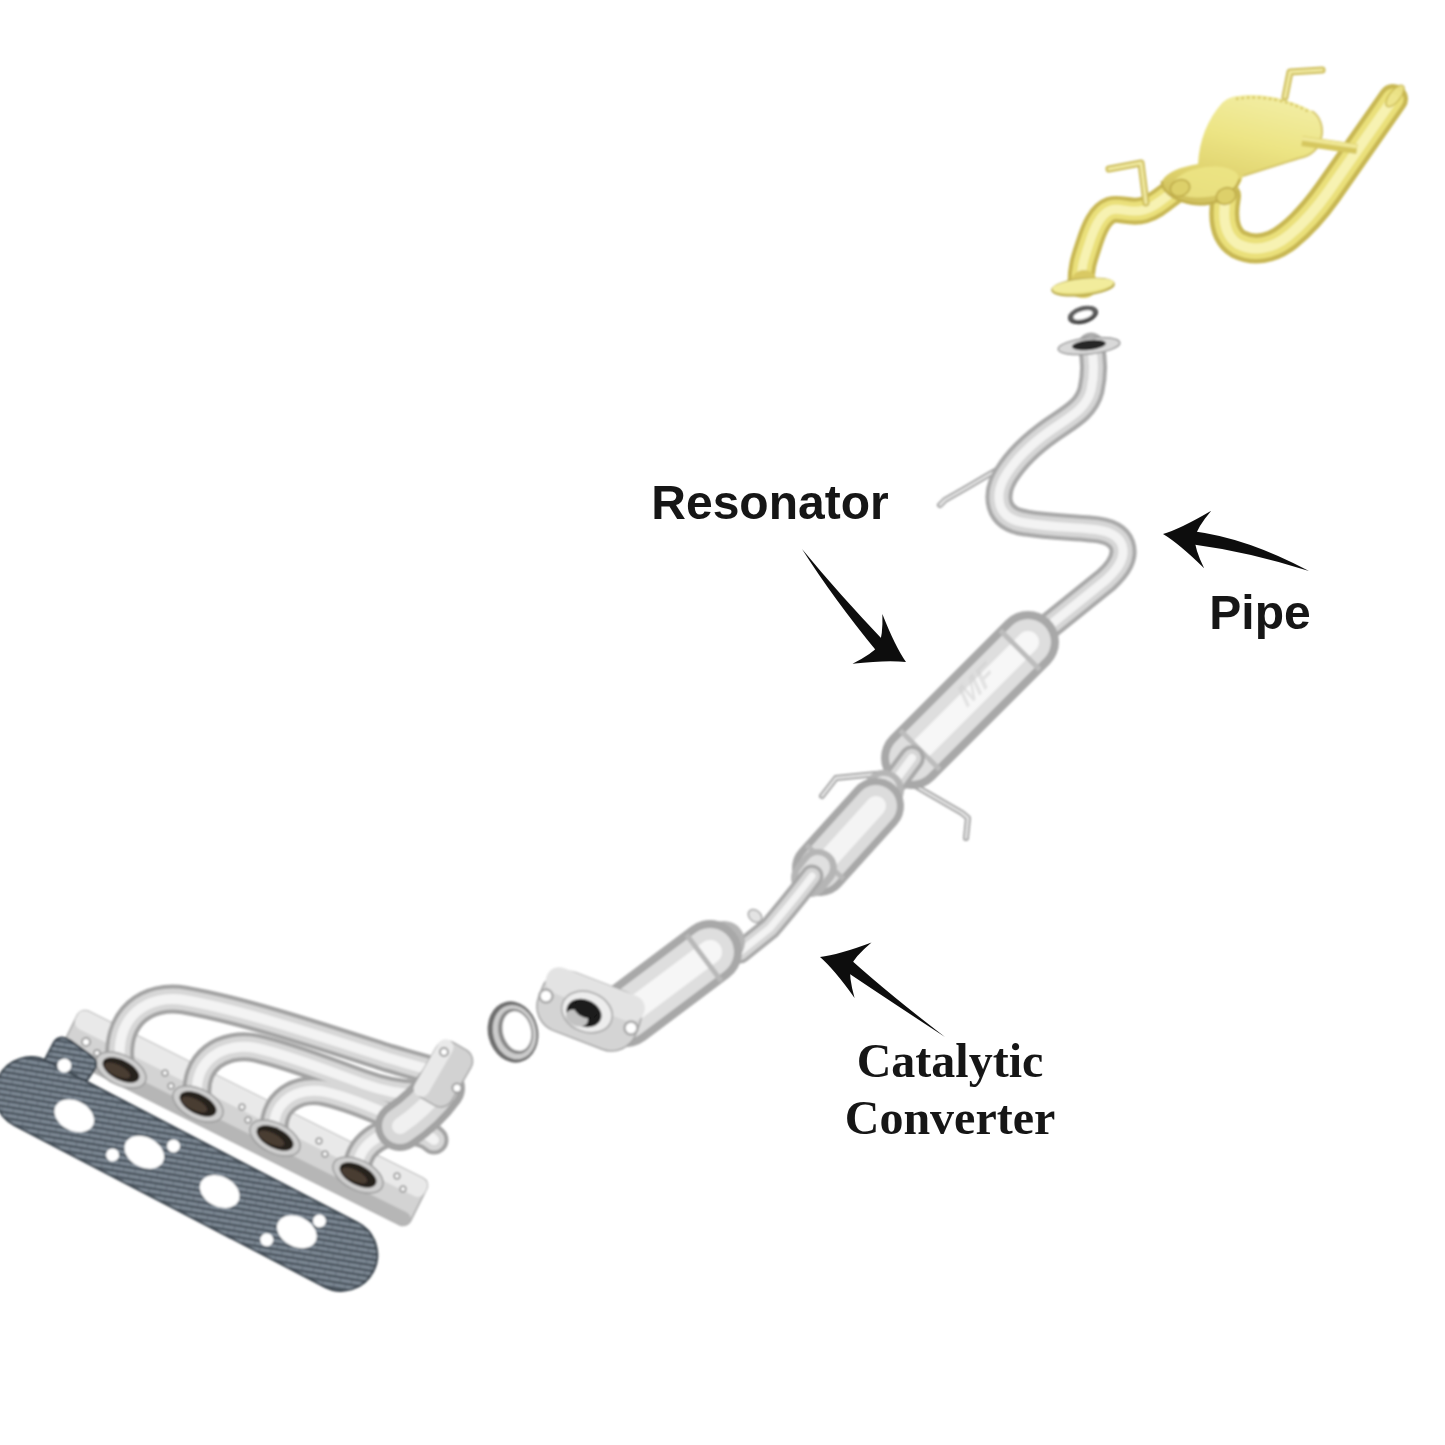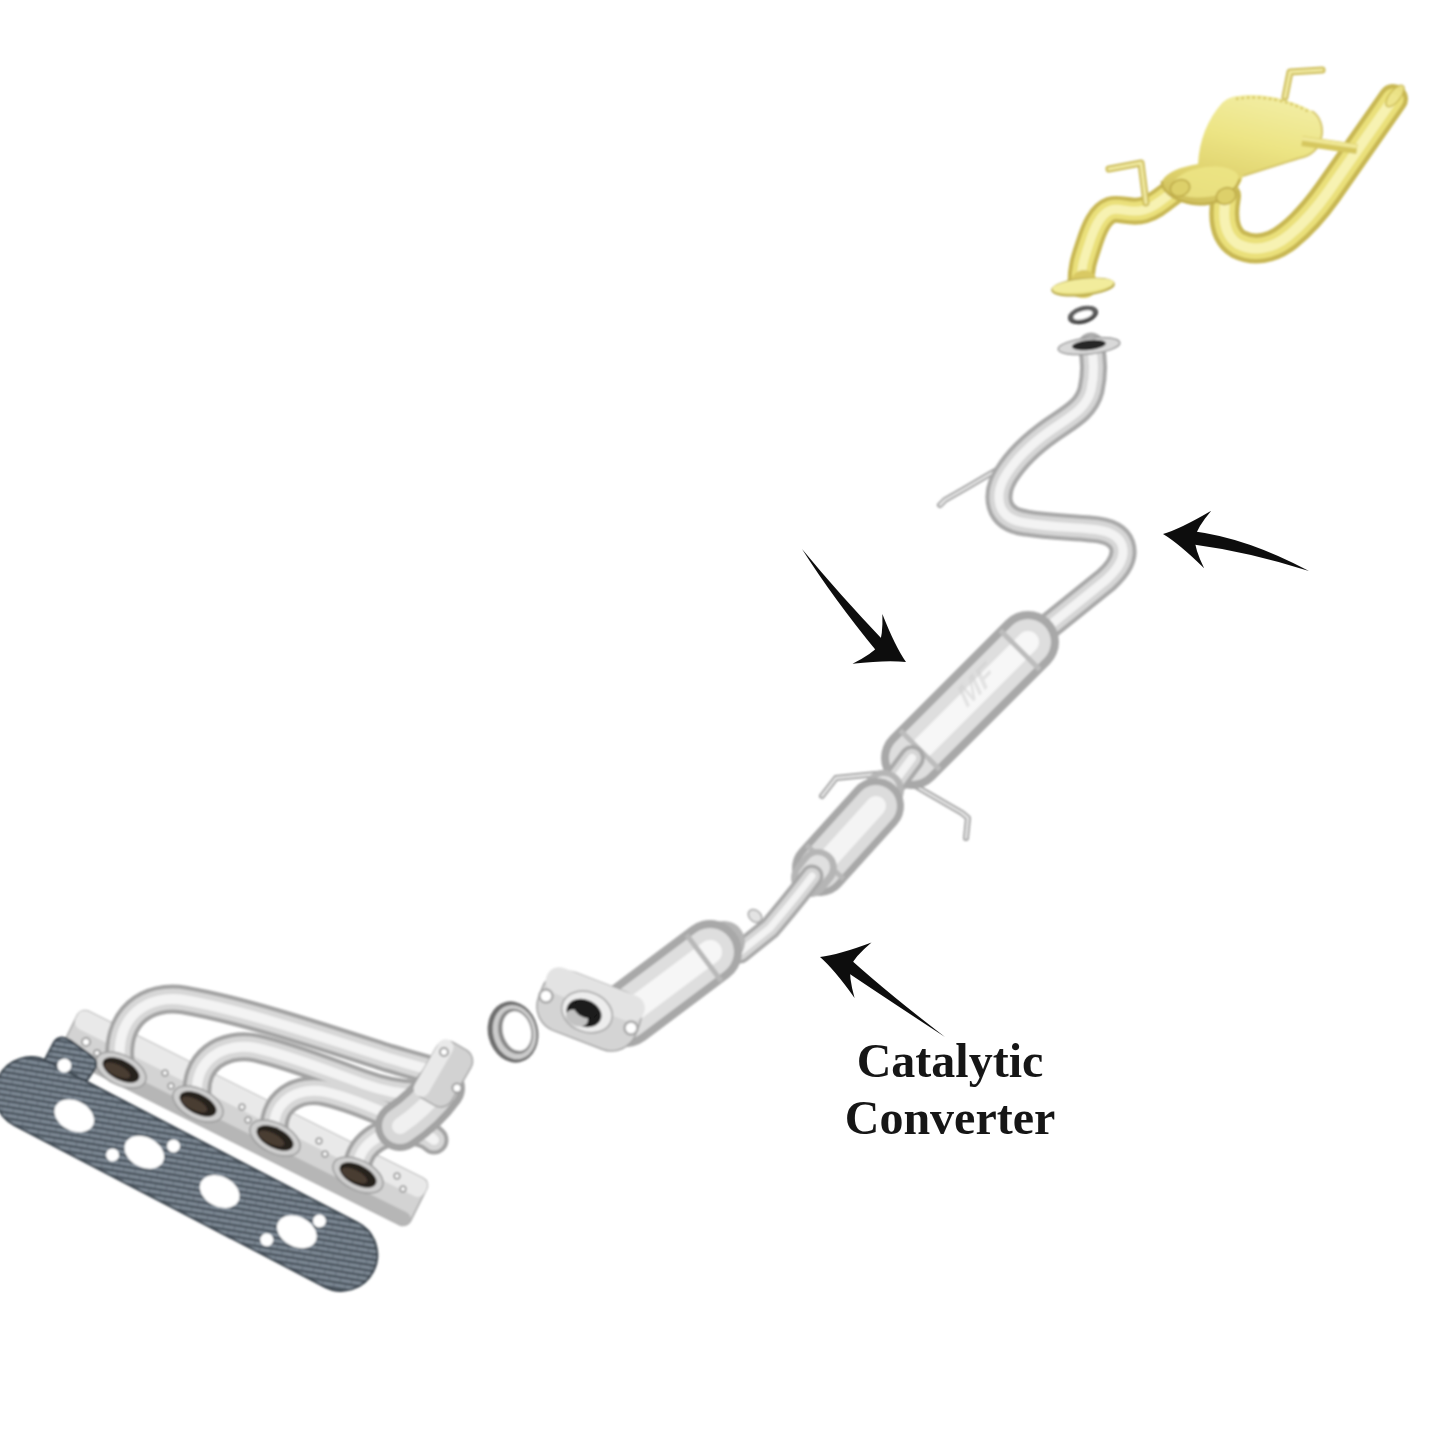--- a/index.html
+++ b/index.html
@@ -302,16 +302,18 @@
     </g>
     <g>
       <path d="M 945 1037 Q 890 995 850.6 959.6 L 846.8 972 Q 893 1003 945 1037 Z"></path>
       <g transform="translate(820,957) rotate(197)">
         <path d="M 0 0 Q -17 -7.5 -45 -29 Q -33 -10.5 -32 0 Q -33 10.5 -45 29 Q -17 7.5 0 0 Z"></path>
       </g>
     </g>
   </g>
 </svg>
 
+<div class="part-label" id="label-resonator">Resonator</div>
+<div class="part-label" id="label-pipe">Pipe</div>
 <div class="part-label" id="label-catalytic">Catalytic
 Converter</div>
 
 </div>
 
 </body></html>

